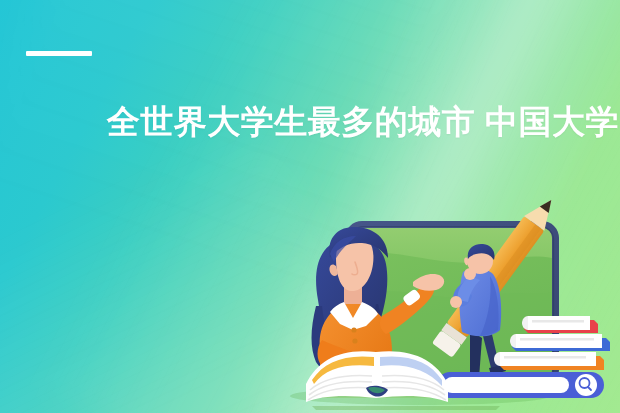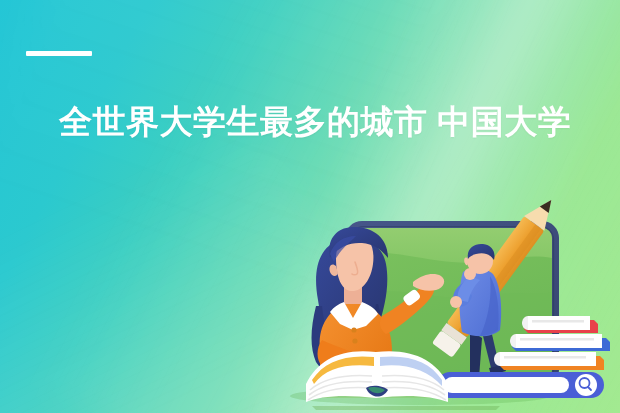--- a/index.html
+++ b/index.html
@@ -19,20 +19,21 @@
     
     background:
       linear-gradient(118deg,
         #23c6d6 0%,
         #2bc9cf 18%,
         #3ccfbd 34%,
         #56d6a9 50%,
         #74de96 66%,
         #92e68b 80%,
         #a3ea91 100%);
+    text-align: right;
   }
 
   
   .streak {
     position: absolute;
     pointer-events: none;
   }
   .streak-a {
     left: 170px; top: -150px;
     width: 520px; height: 700px;

